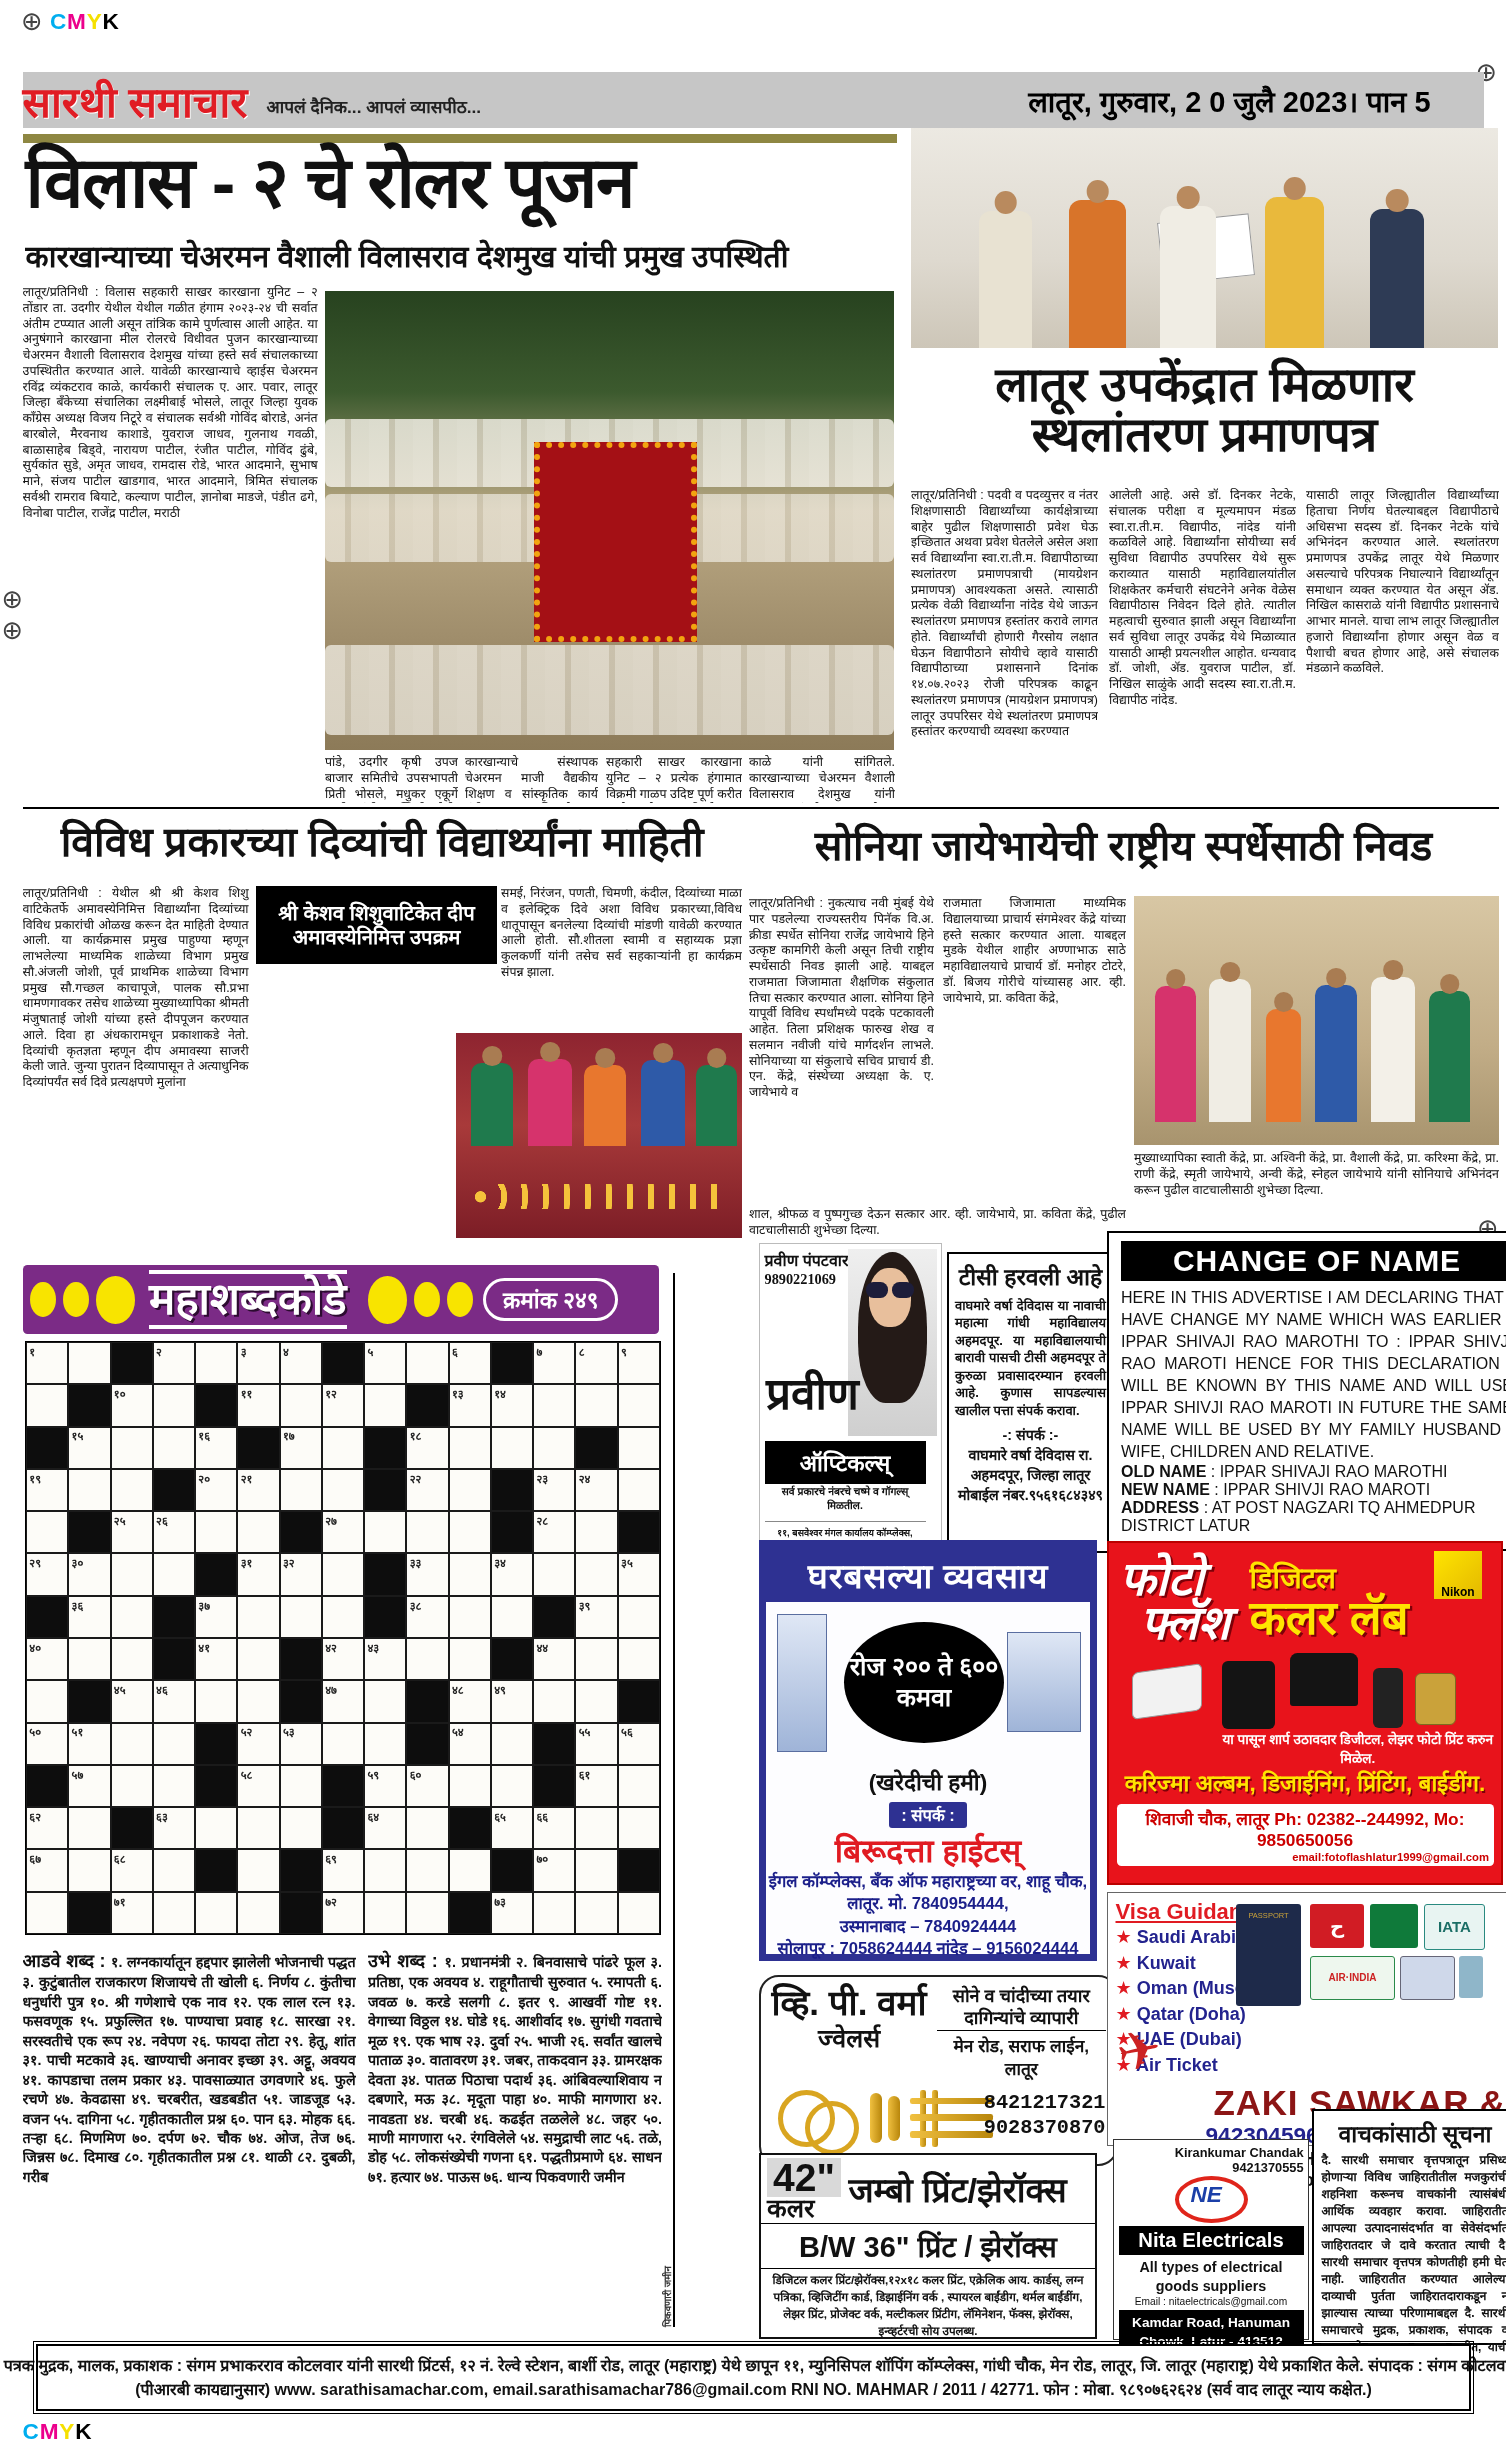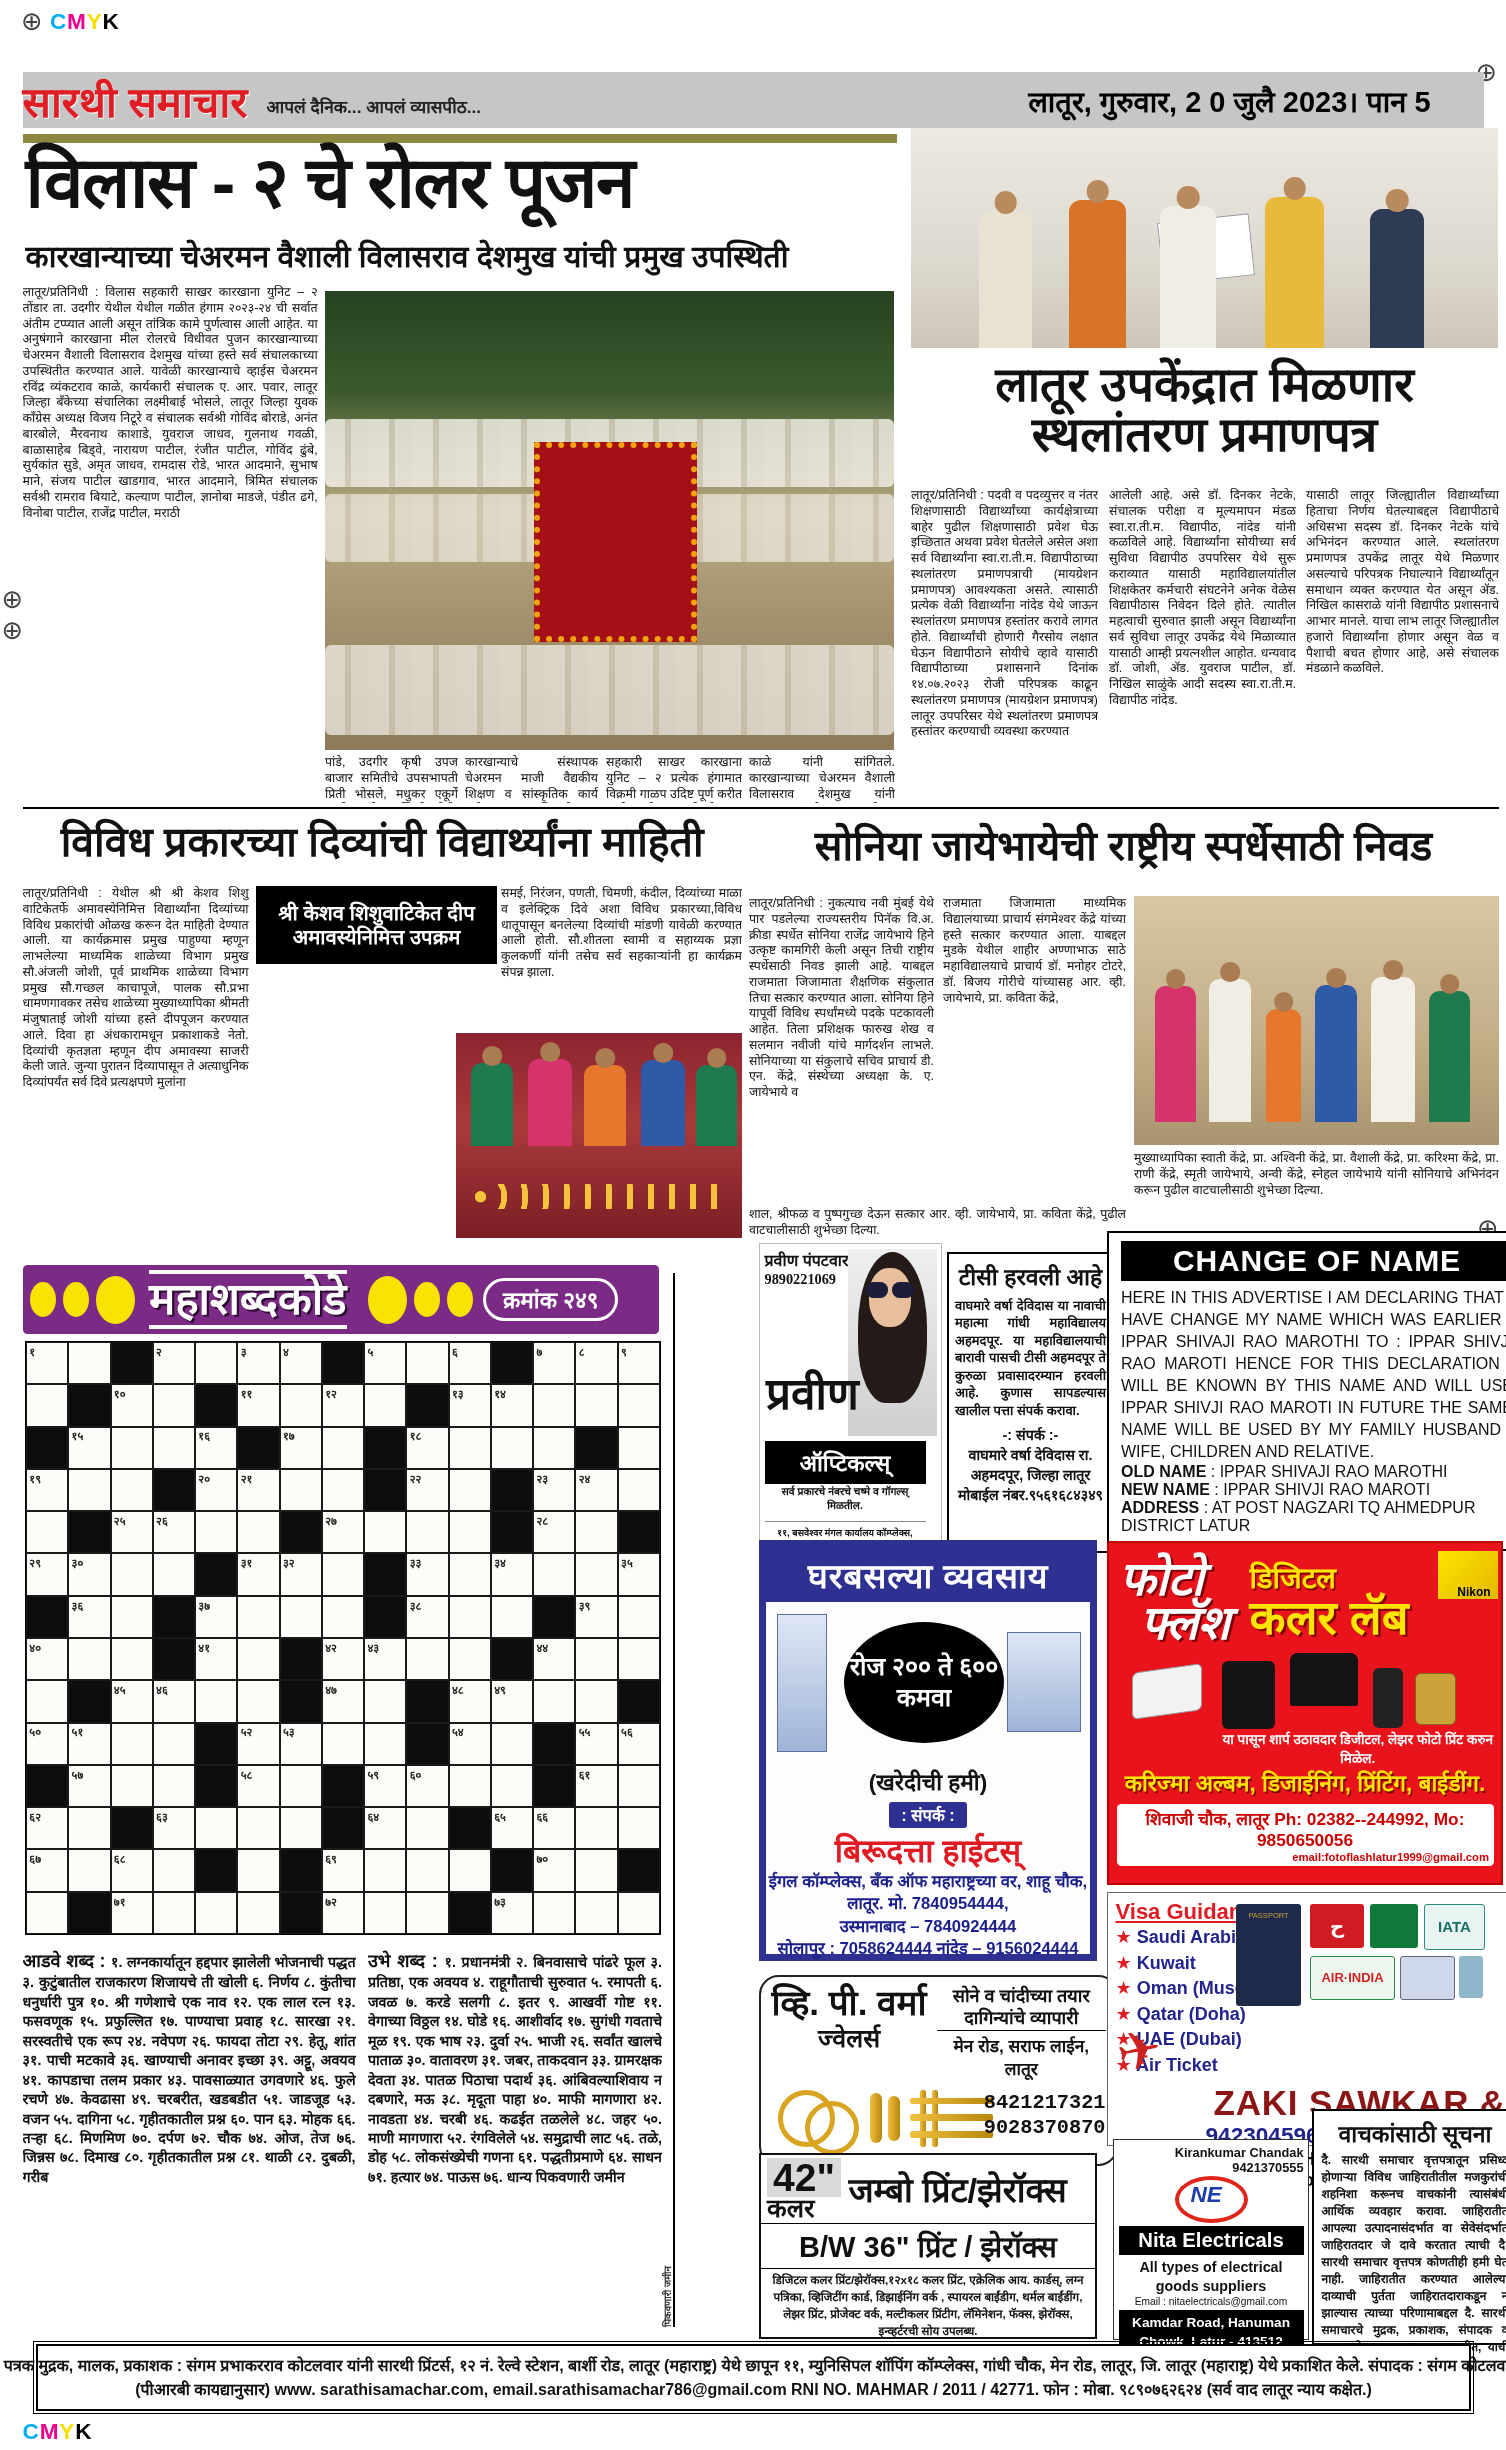--- a/index.html
+++ b/index.html
@@ -729,21 +729,21 @@
 
   <div class="abs adbox" style="left:1107px;top:1231px;width:392px;height:301px;padding:7.5px 12px;">
     <div class="cn-title">CHANGE OF NAME</div>
     <div class="cn-body" style="margin-top:6px;">HERE IN THIS ADVERTISE I AM DECLARING THAT I HAVE CHANGE MY NAME WHICH WAS EARLIER : IPPAR SHIVAJI RAO MAROTHI TO : IPPAR SHIVJI RAO MAROTI HENCE FOR THIS DECLARATION I WILL BE KNOWN BY THIS NAME AND WILL USE IPPAR SHIVJI RAO MAROTI IN FUTURE THE SAME NAME WILL BE USED BY MY FAMILY HUSBAND / WIFE, CHILDREN AND RELATIVE.</div>
     <div class="cn-line"><b>OLD NAME</b><span> : IPPAR SHIVAJI RAO MAROTHI</span></div>
     <div class="cn-line"><b>NEW NAME</b><span> : IPPAR SHIVJI RAO MAROTI</span></div>
     <div class="cn-line"><b>ADDRESS</b><span> : AT POST NAGZARI TQ AHMEDPUR DISTRICT LATUR</span></div>
   </div>
 
   <div class="abs ff" style="left:1107px;top:1541px;width:392px;height:340px;">
-    <div class="ff-nikon" style="right:3px;top:7.5px;padding-left:12px;">
+    <div class="ff-nikon" style="right:19px;top:7.5px;">
         <span>Nikon</span>
       </div>
     <div style="display:flex;padding:13.6px 10.5px 0 10.5px;gap:9px;">
       <div class="ff-brand">
         <div>फोटो</div>
         <div style="margin-left:21px;">फ्लॅश</div>
       </div>
       <div style="margin-left:10.5px;">
         <div class="ff-dig">डिजिटल</div>
         <div class="ff-clr">कलर लॅब</div>
@@ -770,21 +770,21 @@
     <div class="zk-item"><span class="star">★ </span><span>Kuwait</span></div>
     <div class="zk-item"><span class="star">★ </span><span>Oman (Muscat)</span></div>
     <div class="zk-item"><span class="star">★ </span><span>Qatar (Doha)</span></div>
     <div class="zk-item"><span class="star">★ </span><span>UAE (Dubai)</span></div>
     <div class="zk-item"><span class="star">★ </span><span>Air Ticket</span></div>
 
     <div class="zk-logo" style="left:128px;top:10.5px;width:65px;height:95px;background:#1e2a4a;color:#caa23a;font-size:7.5px;text-align:center;padding-top:7.5px;"><span>PASSPORT</span></div>
     <div class="zk-logo" style="left:202px;top:10.5px;width:54px;height:44px;background:#d11c24;color:#fff;font-size:19.6px;text-align:center;line-height:44px;font-weight:800;">ح</div>
     <div class="zk-logo" style="left:262px;top:10.5px;width:48px;height:44px;background:#0f7a3a;"></div>
     <div class="zk-logo" style="left:316px;top:10.5px;width:59px;height:44px;background:#e8f4f2;border:0.8px solid #2a8a80;color:#1b6e66;font-weight:800;font-size:15px;text-align:center;line-height:44px;"><span>IATA</span></div>
-    <div class="zk-logo" style="left:202px;top:63px;width:83px;height:42px;background:#eef7ee;border:0.8px solid #2a8a4a;color:#c22;font-weight:800;font-size:13px;text-align:center;line-height:42px;"><span>AIR·INDIA</span></div>
+    <div class="zk-logo" style="left:202px;top:63px;width:83px;height:42px;background:#eef7ee;border:0.8px solid #2a8a4a;color:#c22;font-weight:800;font-size:10px;text-align:center;line-height:42px;"><span>AIR·INDIA</span></div>
     <div class="zk-logo" style="left:292px;top:63px;width:53px;height:42px;background:#cfd8ea;border:0.8px solid #667;"></div>
     <div class="zk-logo" style="left:351px;top:63px;width:24px;height:42px;background:#8fb6c9;"></div>
     <span class="zk-plane" style="left:9px;top:127px;">✈</span>
     <div class="zk-brand" style="margin-left:98px;margin-top:4.5px;">ZAKI SAWKAR &amp; CO.</div>
     <div class="zk-phones" style="margin-left:90px;">9423045966 - 9657173693 - 7385816592</div>
     <div class="zk-addr">K.K. Pan Shop, Opp. Hero Motor Showroom, Barshi Road, Latur.</div>
     <div class="zk-contact">Ph: 02382-259966 :Email : zakisawkar@gmail.com</div>
   </div>
 
   <div class="abs nt" style="left:1113px;top:2139px;width:185px;height:190px;padding:4.5px;">

